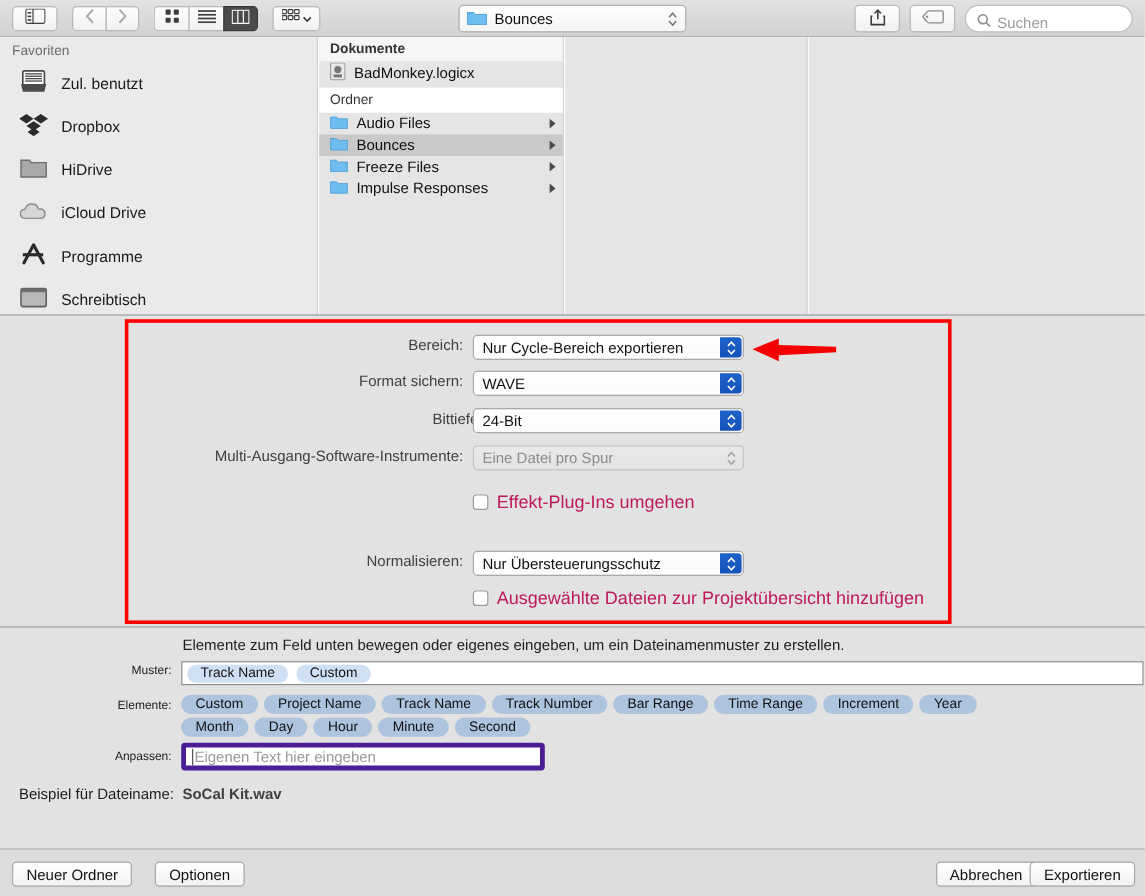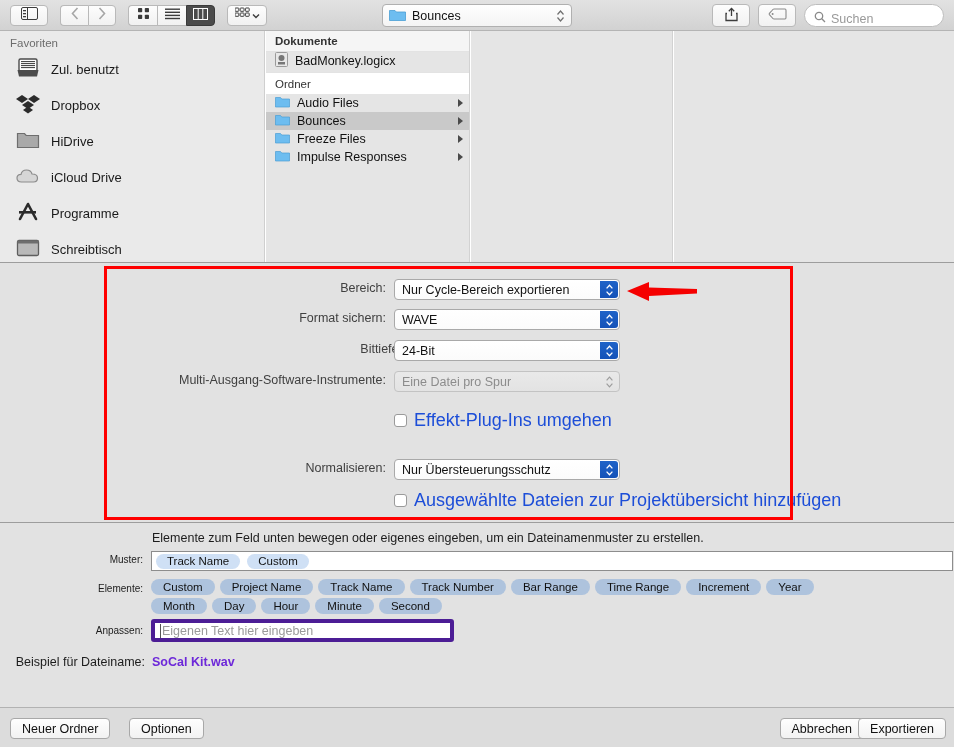--- a/index.html
+++ b/index.html
@@ -119,21 +119,21 @@
     display: flex; flex-direction: column; align-items: center; justify-content: center; gap: 2px;
   }
   .popup.disabled {
     background: linear-gradient(to bottom, #e9e9e9, #e3e3e3);
     border-color: #c3c3c3; color: #8c8c8c;
   }
   .popup.disabled .knob { background: none; }
 
   .chk-row { position: absolute; display: flex; align-items: center; gap: 7px; }
   .chkbox { width: 13px; height: 13px; background: #fff; border: 1px solid #9a9a9a; border-radius: 3px; }
-  .chk-label { font-size: 18px; color: #1d4ed8; }
+  .chk-label { font-size: 15px; color: #be185d; }
 
   .arrow-ann { position: absolute; left: 627px; top: 280px; }
 
   
   .pattern {
     position: absolute; left: 0; top: 522px; width: 954px; height: 185px;
     background: #e2e2e2; border-top: 1px solid #9d9d9d;
   }
   .hint { position: absolute; left: 152px; top: 8px; font-size: 12.5px; color: #1c1c1c; }
   .prow-label { position: absolute; font-size: 10px; color: #1c1c1c; text-align: right; }
@@ -155,21 +155,21 @@
     padding: 0 12px; font-size: 11.5px; color: #111; white-space: nowrap;
   }
   .anpassen-field {
     position: absolute; left: 151px; top: 619px; width: 303px; height: 23px;
     background: #fff; border: 4px solid #4c1d95; border-radius: 3px;
     display: flex; align-items: center; padding-left: 5px;
   }
   .anpassen-field .ph { font-size: 12.5px; color: #9a9a9a; }
   .anpassen-field .caret { width: 1px; height: 14px; background: #555; margin-right: 1px; }
   .beispiel-label { position: absolute; left: 0; top: 655px; width: 145px; text-align: right; font-size: 12.5px; color: #1c1c1c; }
-  .beispiel-value { position: absolute; left: 152px; top: 655px; font-size: 12.5px; color: #6d28d9; font-weight: bold; }
+  .beispiel-value { position: absolute; left: 152px; top: 655px; font-size: 12.5px; color: #404040; font-weight: bold; }
 
   
   .footer {
     position: absolute; left: 0; top: 707px; width: 954px; height: 40px;
     background: #dcdcdc; border-top: 1px solid #b2b2b2;
   }
   .btn {
     position: absolute; top: 10px; height: 21px;
     background: linear-gradient(to bottom, #fefefe, #f2f2f2);
     border: 1px solid #a8a8a8; border-radius: 4px;

